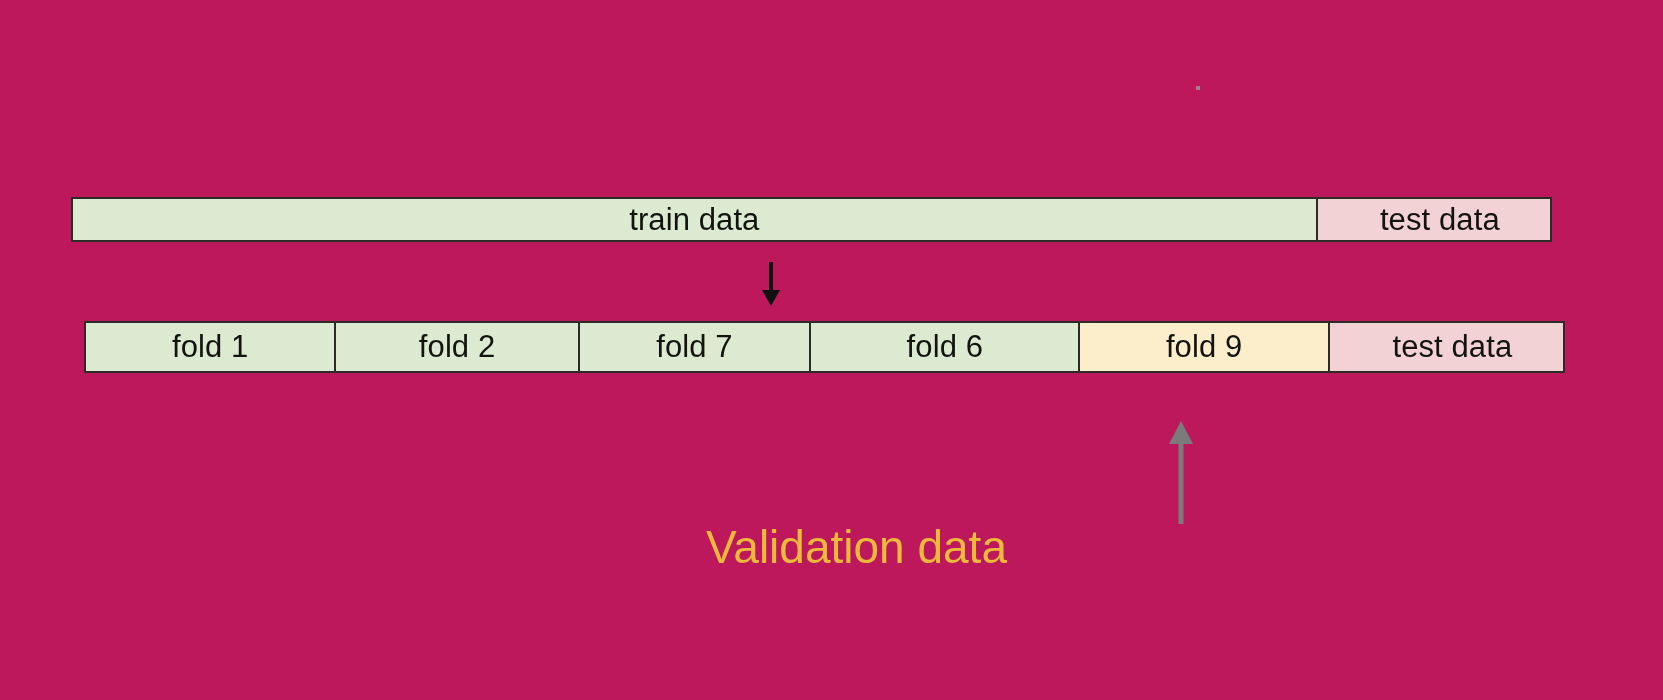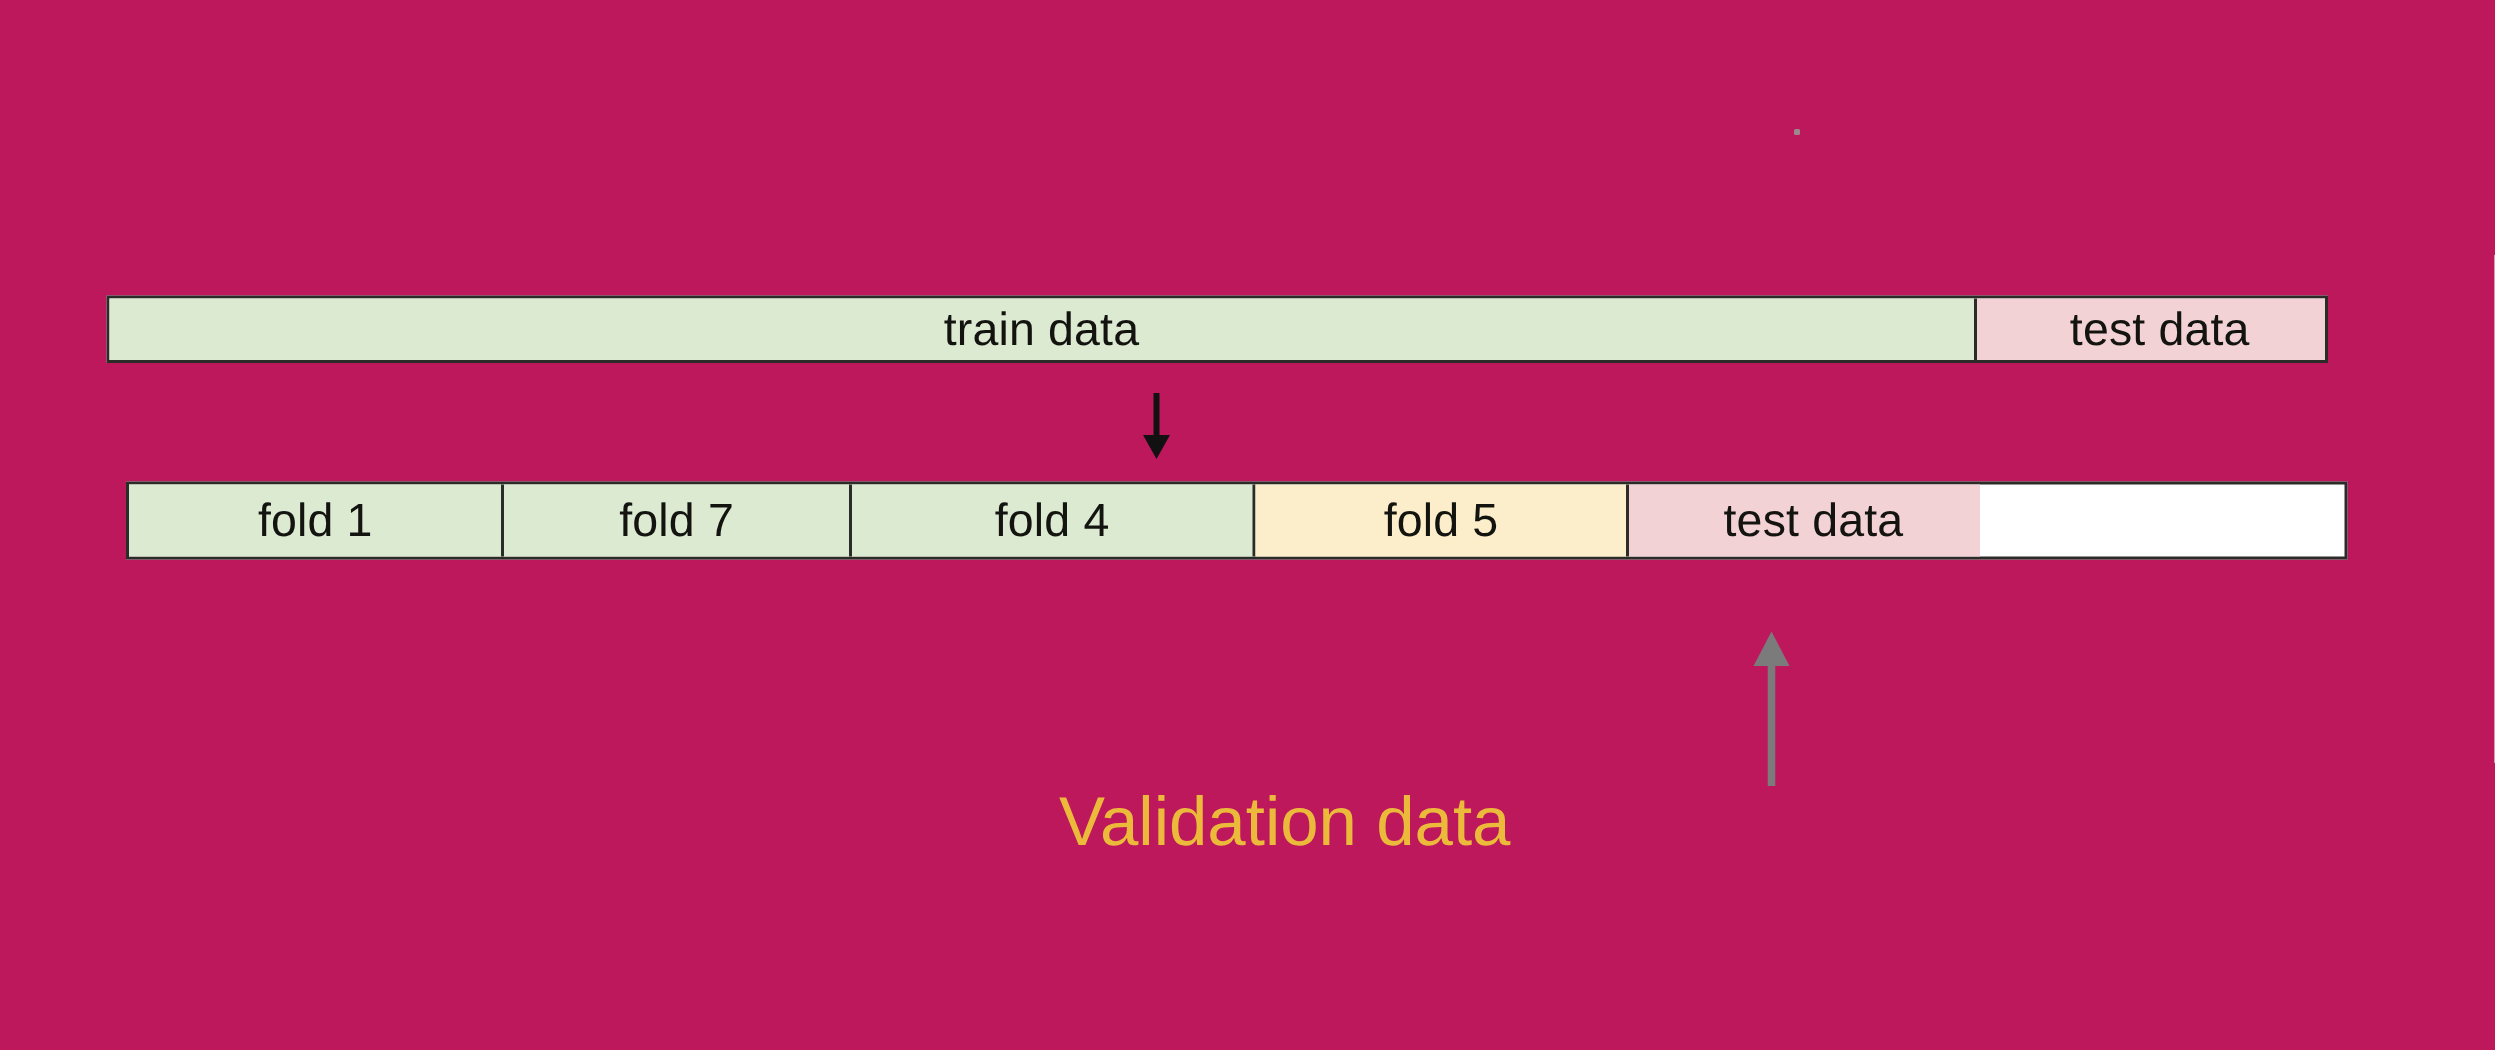--- a/index.html
+++ b/index.html
@@ -150,28 +150,31 @@
 
   <svg class="arrow arrow-down-train" viewBox="0 0 30 44">
     <line x1="15" y1="0" x2="15" y2="30" stroke="#111111" stroke-width="4"></line>
     <polygon points="6,28 24,28 15,44" fill="#111111"></polygon>
   </svg>
 
   <div class="bar row-folds">
     <div class="seg fill-green" style="flex: 0 0 16.95%;">
       <span class="seg-label">fold 1</span>
     </div>
+    <div class="seg fill-green" style="flex: 0 0 16.48%;">
+      <span class="seg-label">fold 2</span>
+    </div>
     <div class="seg fill-green" style="flex: 0 0 15.67%;">
       <span class="seg-label">fold 7</span>
     </div>
     <div class="seg fill-green" style="flex: 0 0 18.23%;">
-      <span class="seg-label">fold 4</span>
+      <span class="seg-label">fold 6</span>
     </div>
     <div class="seg fill-cream" style="flex: 0 0 16.88%;">
-      <span class="seg-label">fold 5</span>
+      <span class="seg-label">fold 9</span>
     </div>
     <div class="seg fill-pink" style="flex: 0 0 15.79%;">
       <span class="seg-label">test data</span>
     </div>
   </div>
 
   <svg class="arrow arrow-up-validation" viewBox="0 0 42 106">
     <line x1="21" y1="106" x2="21" y2="18" stroke="#7b7b7b" stroke-width="5"></line>
     <polygon points="9,26 33,26 21,3" fill="#7b7b7b"></polygon>
   </svg>

